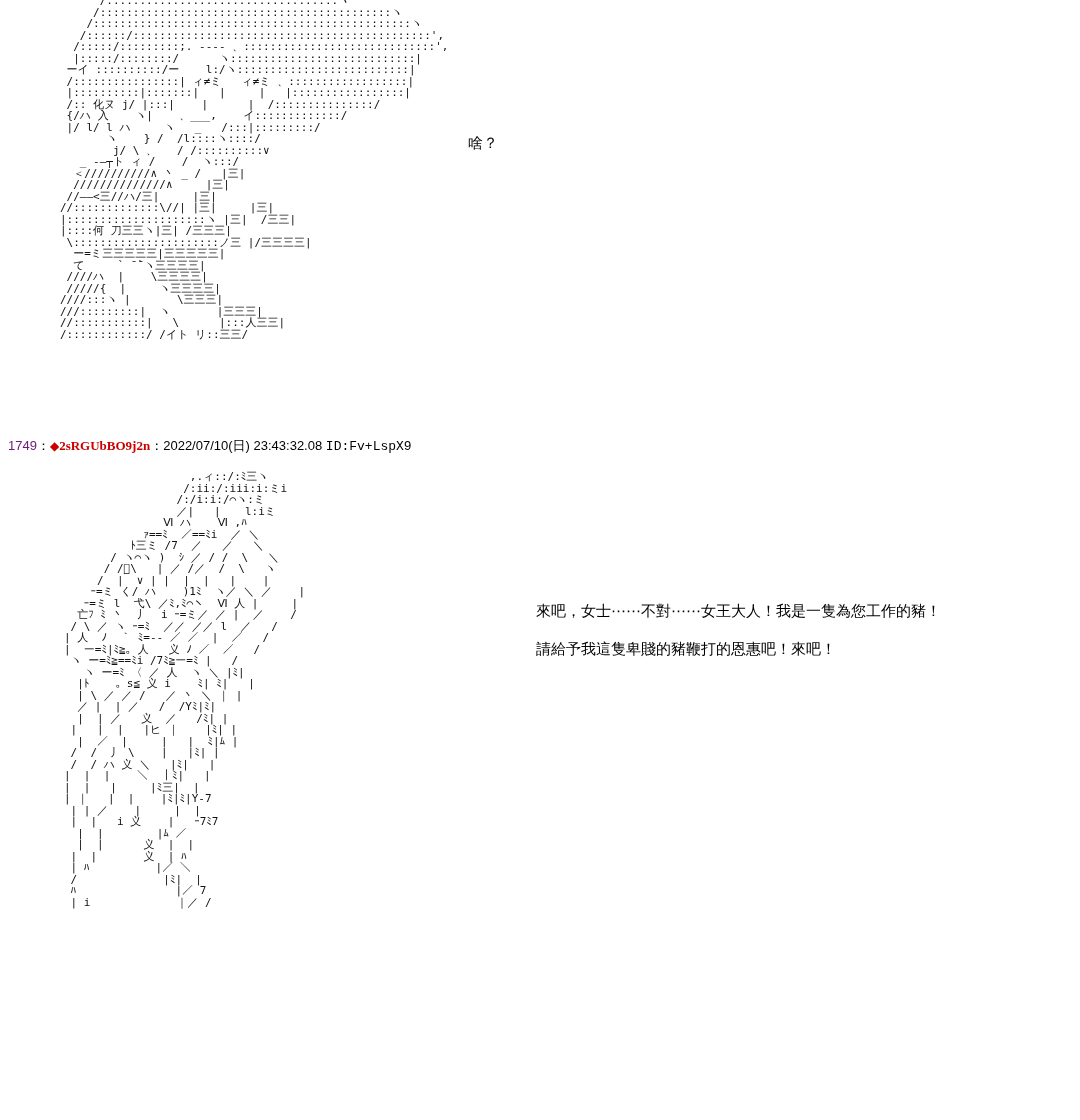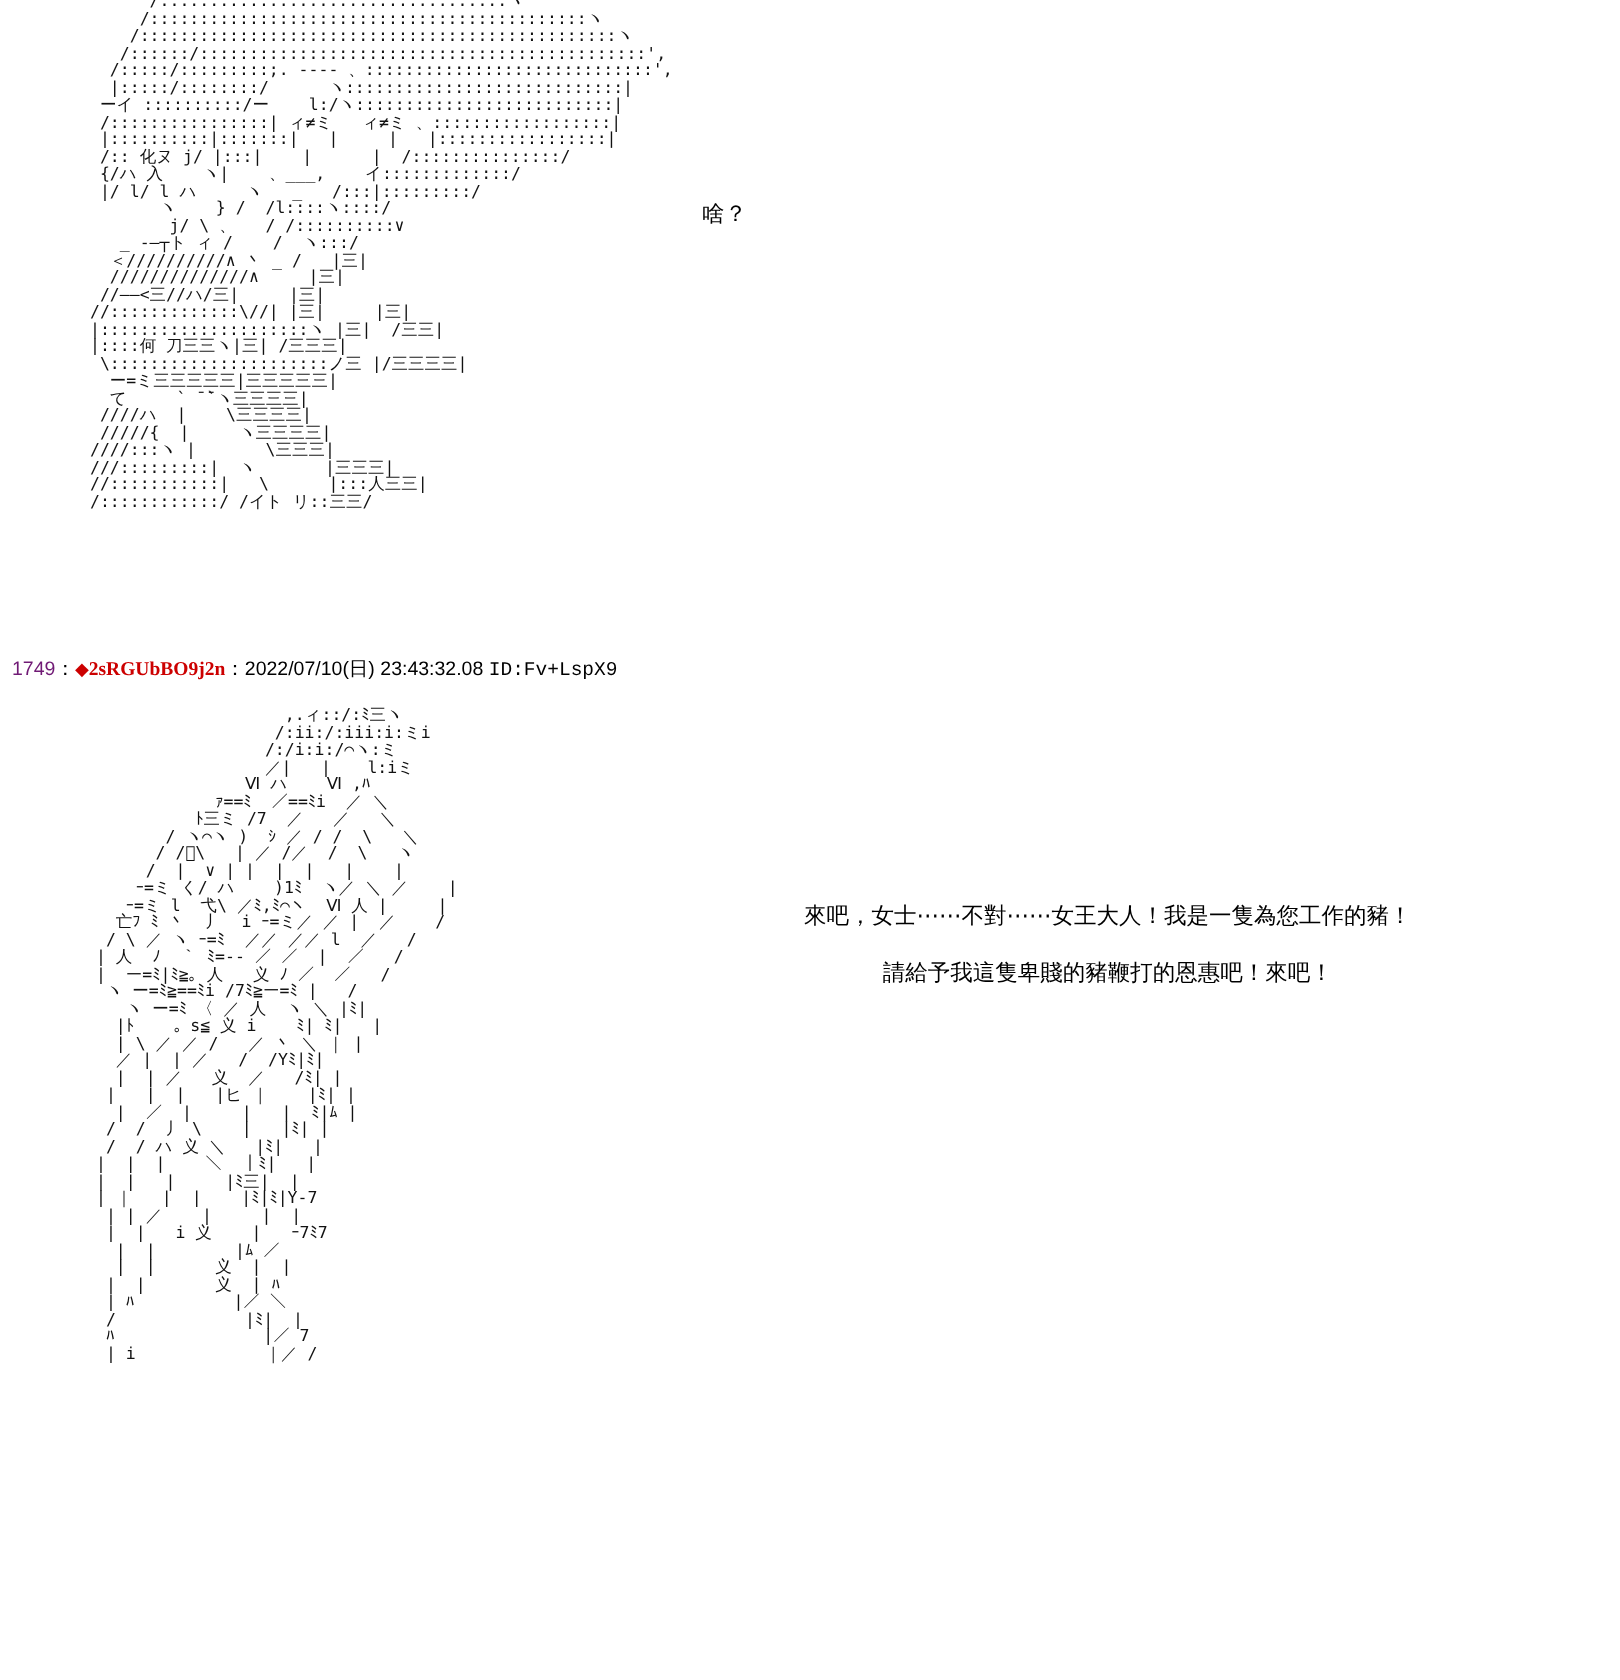--- a/index.html
+++ b/index.html
@@ -76,21 +76,20 @@
     left: 40px;
     top: 0px;
     margin-left: 24px;
   }
   #post-2 .speech {
     position: absolute;
     left: 536px;
     top: 132px;
     font-size: 15px;
     line-height: 38px;
-    text-align: center;
   }
   .speech p {
     margin: 0;
   }
 </style>
 </head>
 <body>
 
 <div class="post" id="post-1">
   <pre class="aa-block">      /:::::::::::::::::::::::::::::::::::ヽ

